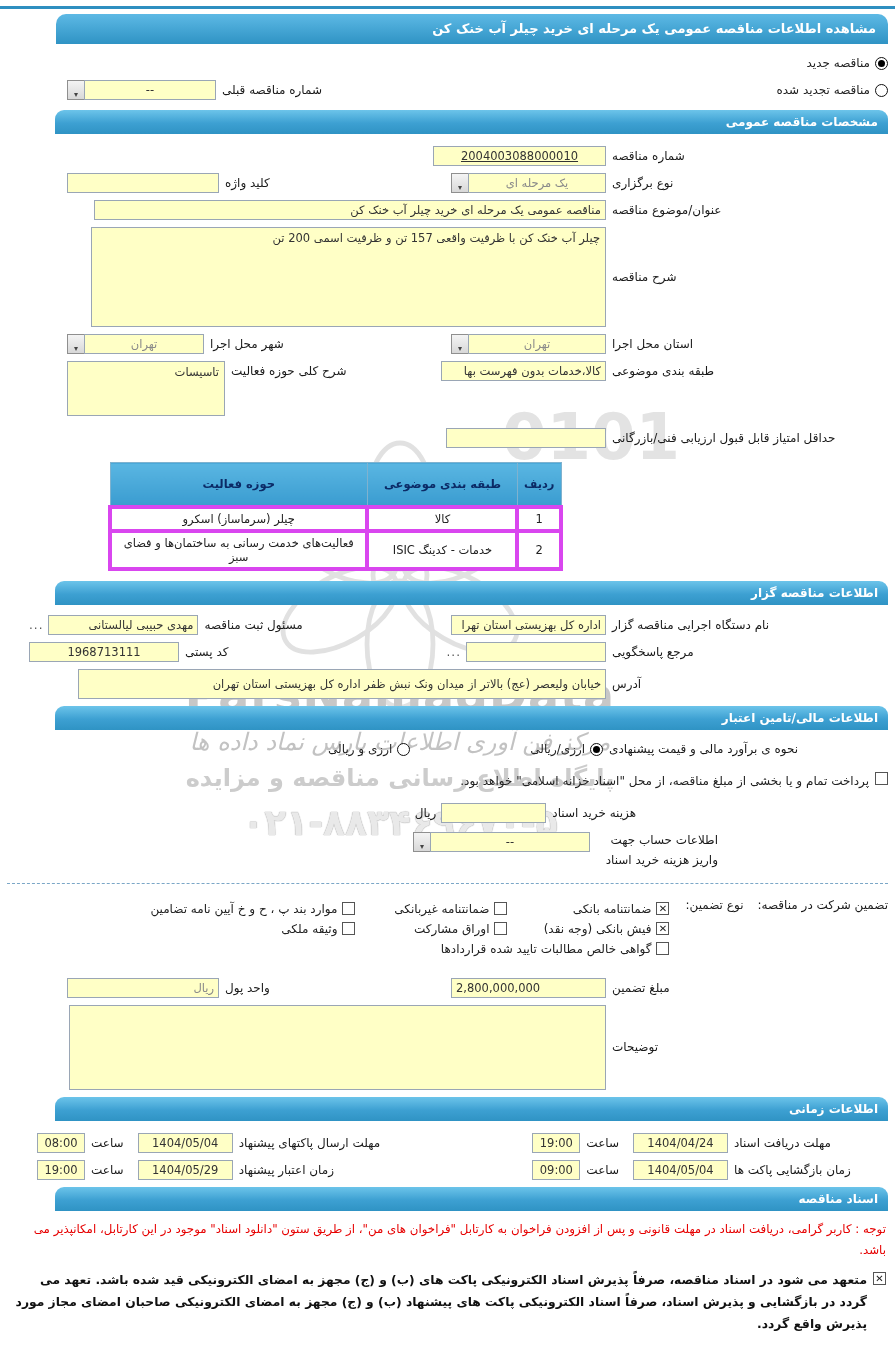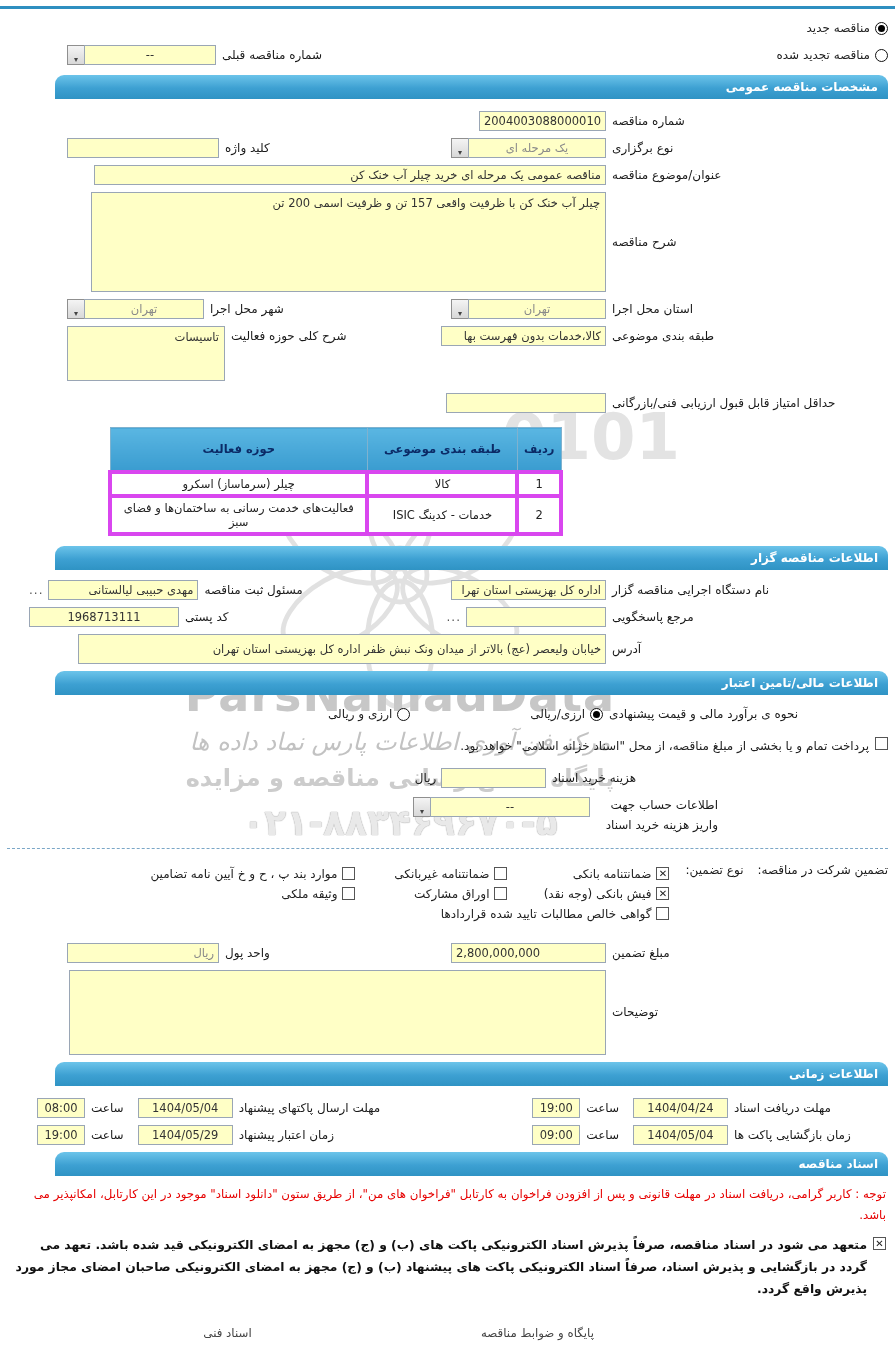--- a/index.html
+++ b/index.html
@@ -121,20 +121,21 @@
   <div class="wm-latin">ParsNamadData</div>
   <div class="wm-fa1">مرکز فن آوری اطلاعات پارس نماد داده ها</div>
   <div class="wm-fa2">پایگاه اطلاع رسانی مناقصه و مزایده</div>
   <div class="wm-phone">۰۲۱-۸۸۳۴۶۹۶۷۰-۵</div>
 </div>
 
 <div class="topline"></div>
 
 <div class="page">
 
+  <div class="titlebar">مشاهده اطلاعات مناقصه عمومی یک مرحله ای خرید چیلر آب خنک کن</div>
 
   <div class="row" style="margin-top:12px;">
     <span class="radio" data-checked="true"></span>
     <span class="ctrl-lbl">مناقصه جدید</span>
   </div>
   <div class="row between" style="margin-top:10px;">
     <span class="pair">
       <span class="radio" data-checked="false"></span>
       <span class="ctrl-lbl">مناقصه تجدید شده</span>
     </span>
@@ -144,21 +145,21 @@
         <span class="inp center" style="width:132px;">--</span>
         <span class="ddbtn">▾</span>
       </span>
     </span>
   </div>
 
   <div class="barhdr" style="margin-top:10px;">مشخصات مناقصه عمومی</div>
 
   <div class="row" style="margin-top:12px;">
     <span class="lblr">شماره مناقصه</span>
-    <span class="inp center" style="width:127px;">2004003088000010</span>
+    <span class="inp center" style="width:173px;text-decoration:underline;">2004003088000010</span>
   </div>
 
   <div class="row between">
     <span class="pair">
       <span class="lblr">نوع برگزاری</span>
       <span class="combo">
         <span class="inp ghost center" style="width:138px;">یک مرحله ای</span>
         <span class="ddbtn">▾</span>
       </span>
     </span>

